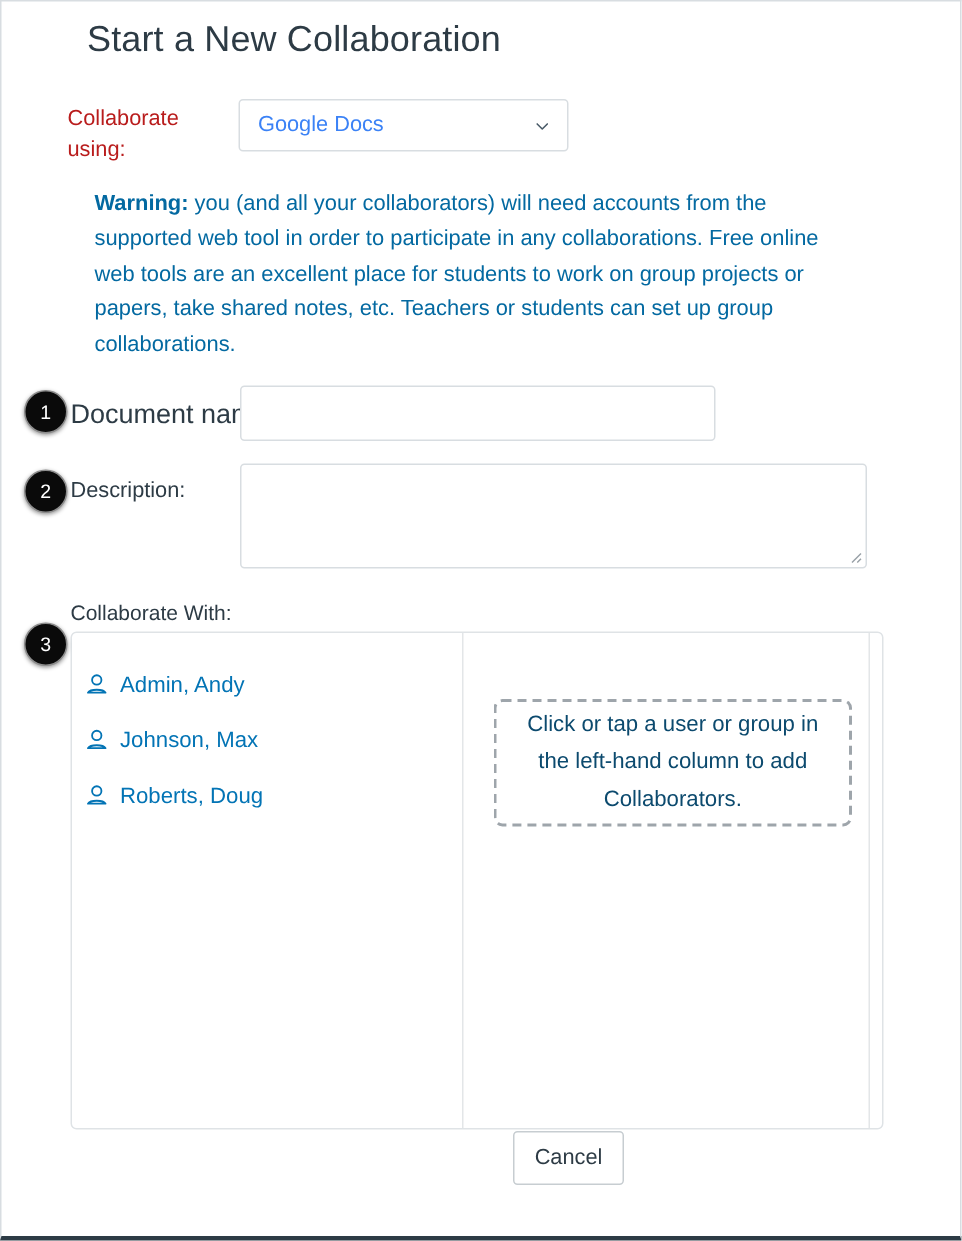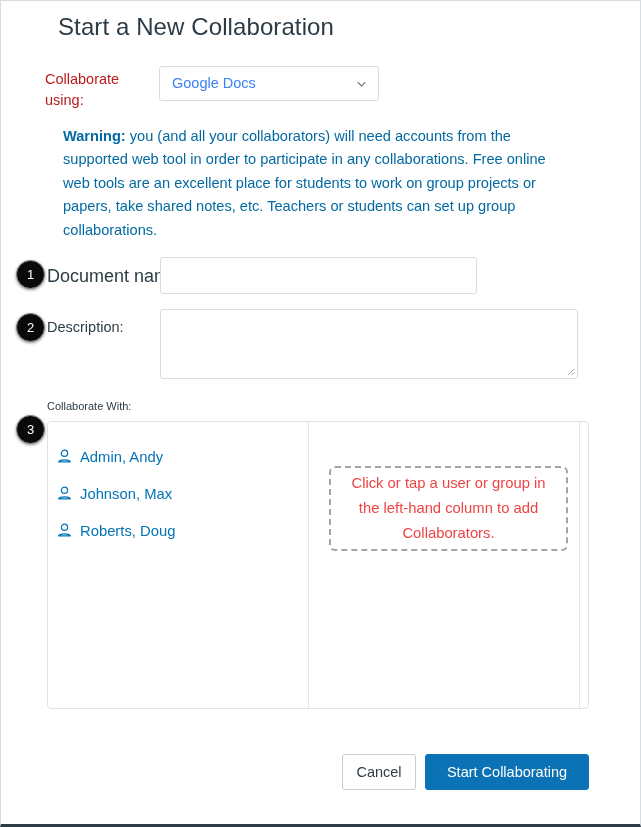--- a/index.html
+++ b/index.html
@@ -129,27 +129,27 @@
   .resize-grip {
     position: absolute;
     right: 2px; bottom: 2px;
     width: 12px; height: 12px;
   }
 
   
   .cw-label {
     position: absolute;
     left: 46px; top: 399px;
-    font-size: 11px;
+    font-size: 14px;
     white-space: nowrap;
   }
   .cw-panel {
     position: absolute;
     left: 46px; top: 420px;
-    width: 542px; height: 288px;
+    width: 542px; height: 332px;
     border: 1px solid #dfe3e6;
     border-radius: 4px;
     background: #fff;
   }
   .cw-divider {
     position: absolute;
     top: 0; bottom: 0;
     width: 1px;
     background: #e3e6e8;
   }
@@ -183,21 +183,21 @@
     left: 281px; top: 44px;
     width: 239px; height: 85px;
     border: 2px dashed #9ea5ab;
     border-radius: 6px;
     display: flex;
     align-items: center;
     justify-content: center;
     text-align: center;
     font-size: 14.8px;
     line-height: 25px;
-    color: #ef4444;
+    color: #0c4a6e;
     padding: 0 10px;
   }
 
   
   .btn {
     position: absolute;
     height: 36px;
     border-radius: 3px;
     font-size: 14.5px;
     display: flex;
@@ -289,15 +289,14 @@
       </div>
 
     </div>
 
     <div class="dropzone">
       <span>Click or tap a user or group in the left-hand column to add Collaborators.</span>
     </div>
   </div>
 
   <div class="btn" id="cancel-btn">Cancel</div>
-  <div class="btn" id="start-btn">Start Collaborating</div>
 
 </div>
 
 </body></html>

